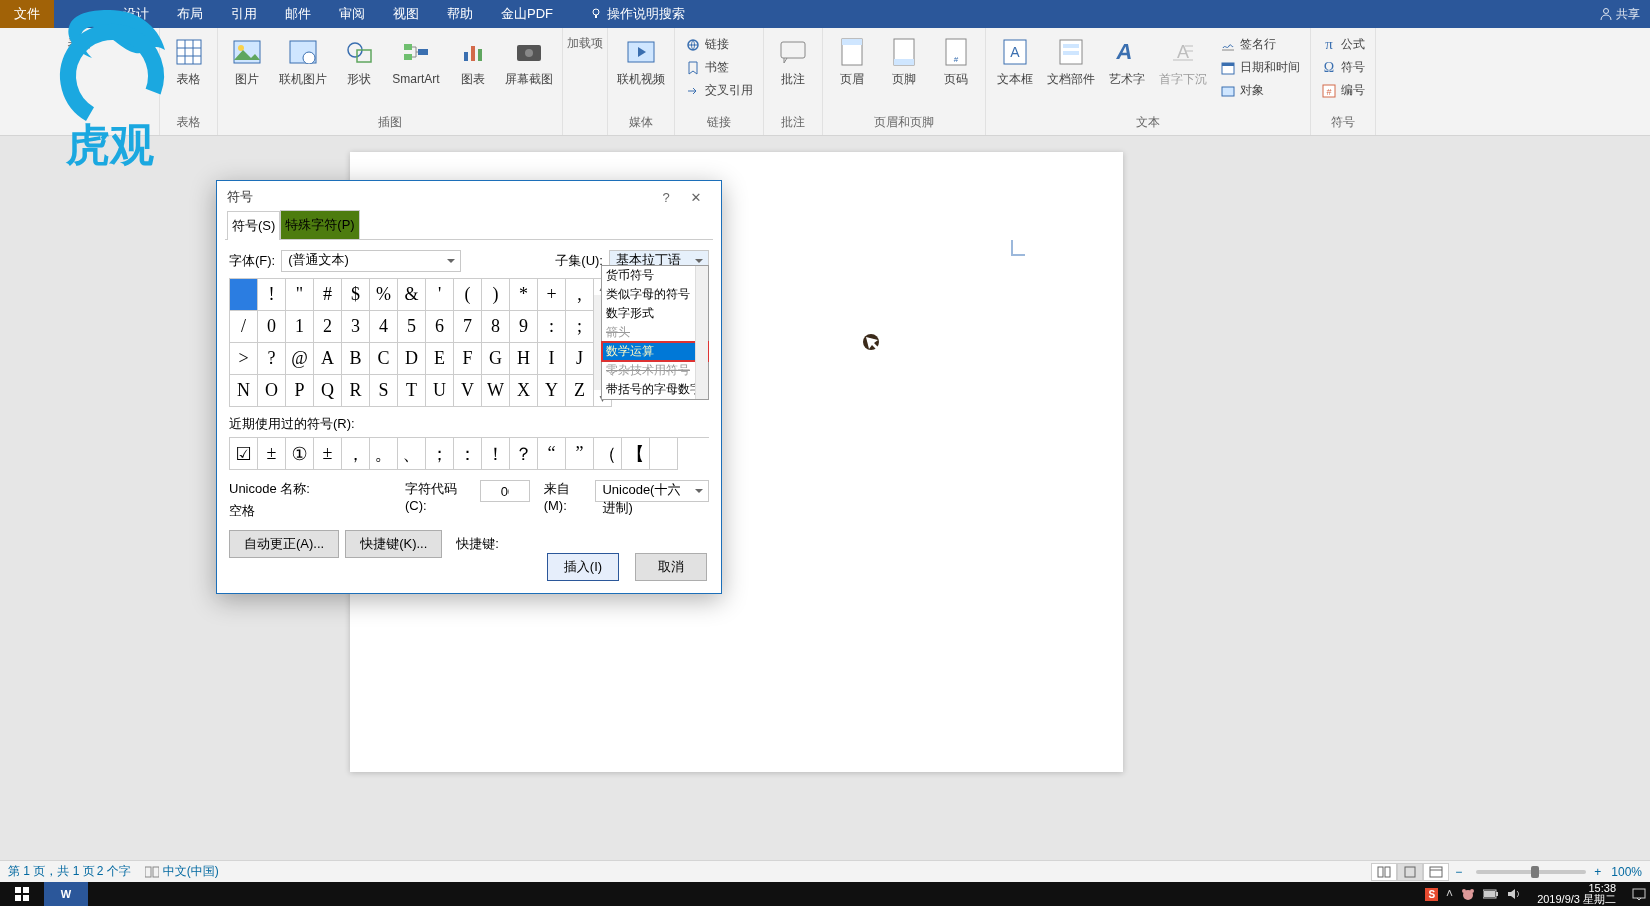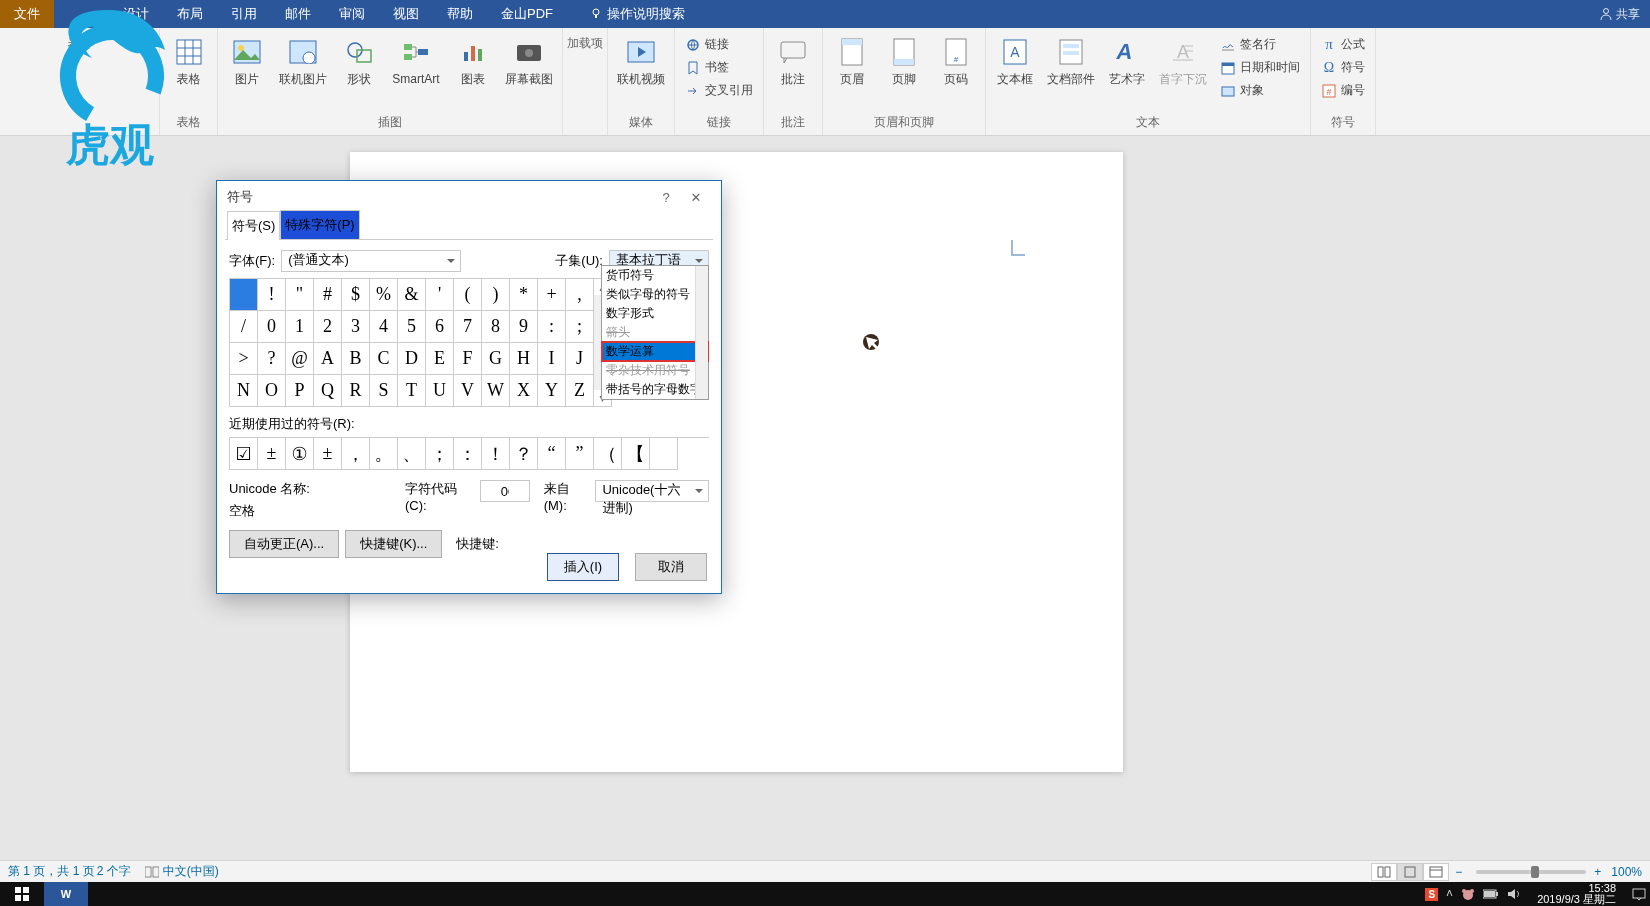--- a/index.html
+++ b/index.html
@@ -34,41 +34,41 @@
 .watermark { position: absolute; top: 2px; left: 40px; width: 140px; height: 170px; z-index: 50; pointer-events: none; }
 
 
 .dialog { position: absolute; top: 180px; left: 216px; width: 506px; height: 414px; background: #fff; border: 1px solid #1c6fb9; box-shadow: 0 6px 24px rgba(0,0,0,0.3); z-index: 40; }
 .dlg-title { height: 32px; display: flex; align-items: center; padding: 0 10px; font-size: 13px; color: #333; }
 .dlg-title .spacer { flex: 1; }
 .dlg-title .tb { width: 30px; text-align: center; color: #666; cursor: pointer; }
 .dlg-tabs { display: flex; padding-left: 10px; height: 26px; align-items: flex-end; }
 .dlg-tab { padding: 5px 4px; font-size: 13px; border: 1px solid #ccc; border-bottom: none; position: relative; top: 1px; background: #fff; cursor: pointer; }
 .dlg-tab.active { border-top: 1px solid #ccc; z-index: 2; }
-.dlg-tab:not(.active) { background: #1d4ed8; border-bottom: 1px solid #ccc; }
+.dlg-tab:not(.active) { background: #4d7c0f; border-bottom: 1px solid #ccc; }
 .dlg-body { border-top: 1px solid #ccc; margin: 0 8px; padding: 10px 4px; }
 .row { display: flex; align-items: center; gap: 6px; margin-bottom: 6px; }
 .lblr { font-size: 13px; }
 .sel { border: 1px solid #c8c8c8; height: 22px; padding: 0 18px 0 6px; font-size: 13px; background: #fff; position: relative; }
 .sel::after { content: ""; position: absolute; right: 5px; top: 8px; border: 4px solid transparent; border-top-color: #666; }
 .char-grid { display: grid; grid-template-columns: repeat(13, 28px); grid-auto-rows: 32px; border-top: 1px solid #ccc; border-left: 1px solid #ccc; }
 .char-grid .c { border-right: 1px solid #ccc; border-bottom: 1px solid #ccc; display: flex; align-items: center; justify-content: center; font-size: 18px; font-family: "Times New Roman", serif; cursor: pointer; }
 .char-grid .c.sel-cell { background: #2b7de1; }
 .grid-wrap { display: flex; }
 .grid-scroll { width: 18px; border: 1px solid #ccc; border-left: none; display: flex; flex-direction: column; }
 .grid-scroll .ar { height: 16px; display:flex; align-items:center; justify-content:center; color:#666; }
 .grid-scroll .track { flex: 1; background: #f0f0f0; }
 
 .recent-row { display: grid; grid-template-columns: repeat(16, 28px); grid-auto-rows: 32px; border-top: 1px solid #ccc; border-left: 1px solid #ccc; margin-top: 4px; }
 .recent-row .c { border-right: 1px solid #ccc; border-bottom: 1px solid #ccc; display:flex; align-items:center; justify-content:center; font-size: 18px; font-family: "Times New Roman", serif; cursor:pointer; }
 
 
 .dd-list { position: absolute; top: 84px; right: 12px; width: 108px; background: #fff; border: 1px solid #9c9c9c; font-size: 12px; z-index: 5; }
 .dd-list .it { padding: 1px 4px; white-space: nowrap; overflow: hidden; }
-.dd-list .it.hi { background: #0078d7; color: #000000; outline: 2px solid #d33; outline-offset: -1px; }
+.dd-list .it.hi { background: #0078d7; color: #fef9c3; outline: 2px solid #d33; outline-offset: -1px; }
 .dd-list .it.obs { color: #999; text-decoration: line-through; }
 .dd-scroll { position:absolute; right:0; top:0; bottom:0; width:13px; background:#f0f0f0; border-left:1px solid #ddd; }
 
 .btn { border: 1px solid #adadad; background: #e1e1e1; padding: 4px 14px; font-size: 13px; cursor: pointer; }
 .btn.primary { border: 1.5px solid #2b579a; background: #e6eefb; }
 input.txt { border: 1px solid #c8c8c8; height: 22px; padding: 0 20px; font-size: 13px; }
 
 
 .statusbar { position: absolute; bottom: 24px; left: 0; right: 0; height: 22px; background: #f3f3f3; border-top: 1px solid #d4d4d4; display: flex; align-items: center; padding: 0 8px; font-size: 12px; color: #0369a1; }
 .statusbar .sep { flex: 1; }

